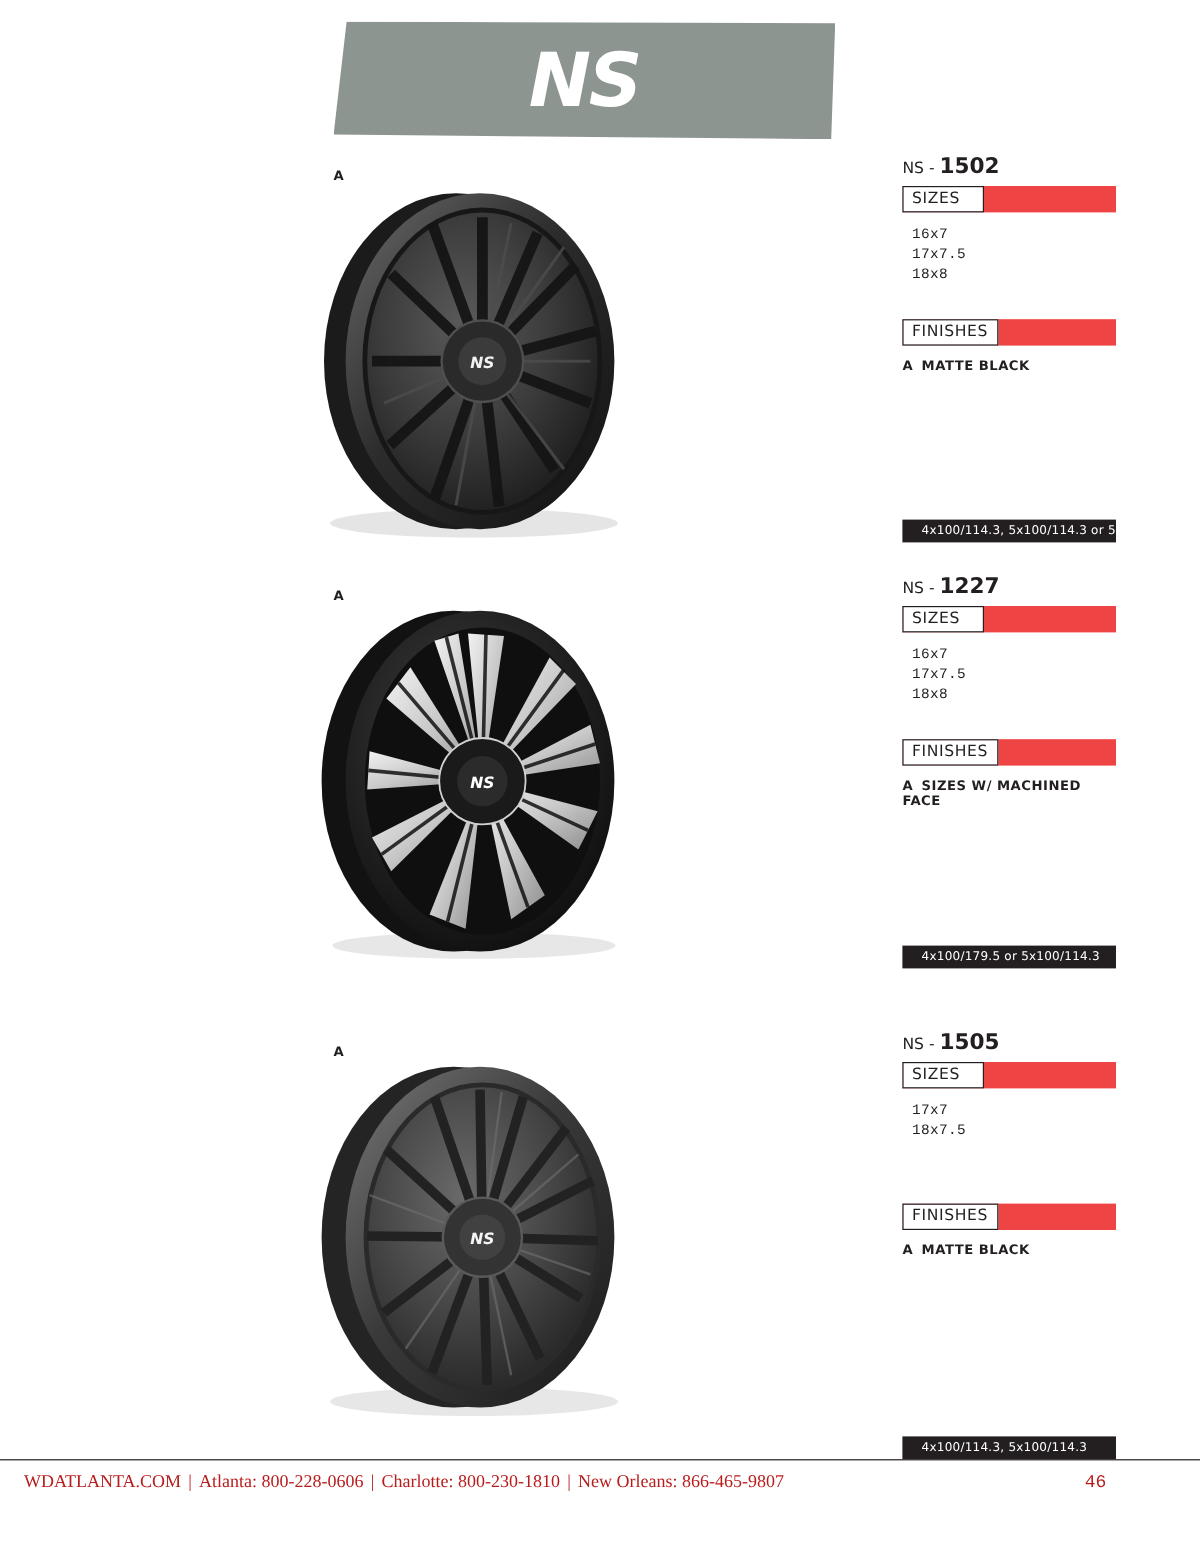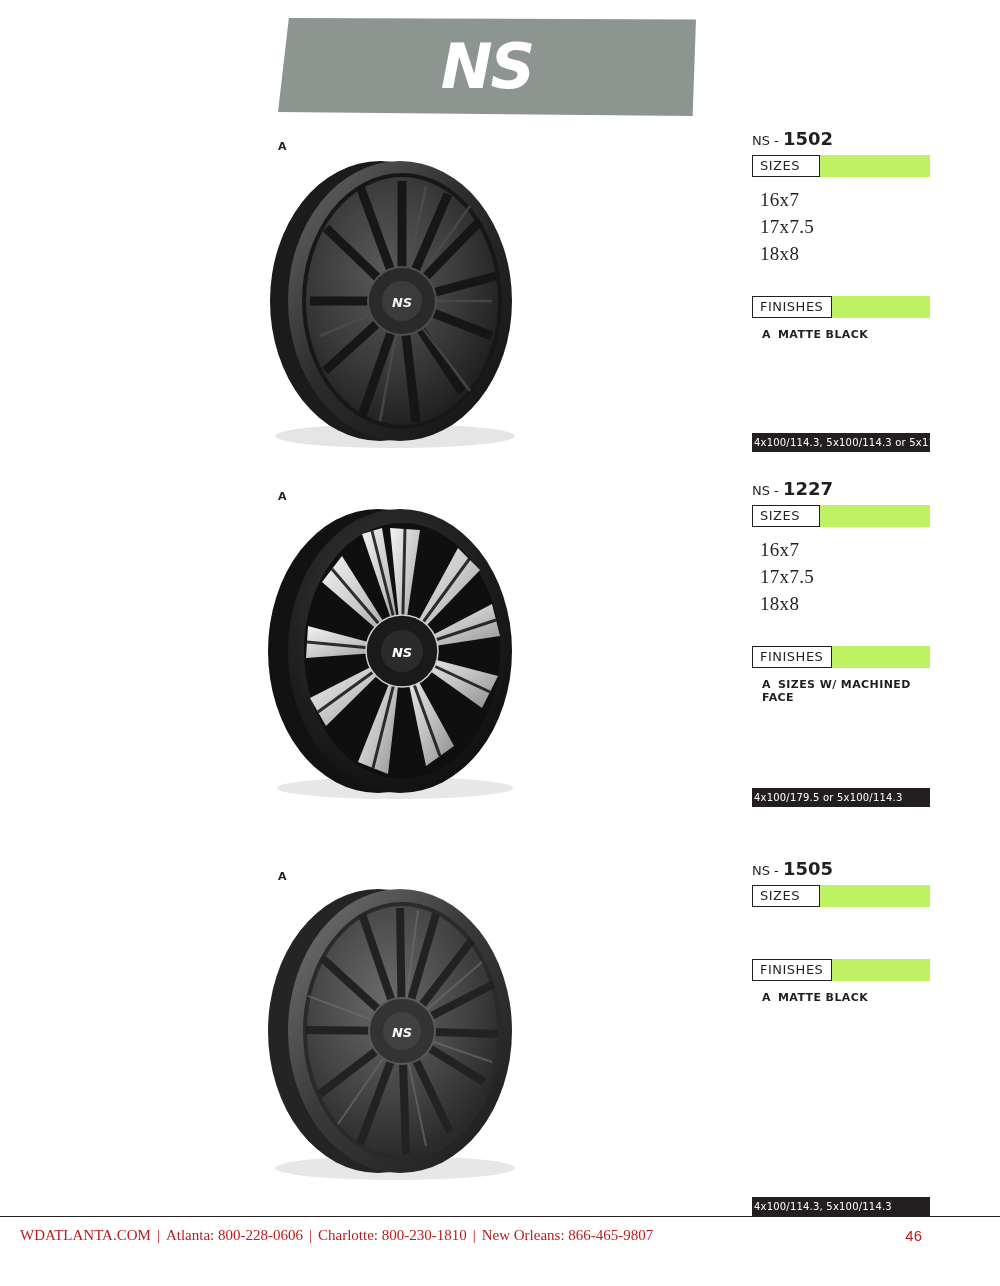--- a/index.html
+++ b/index.html
@@ -82,63 +82,63 @@
     margin-bottom: 6px;
     white-space: nowrap;
   }
   .spec-title .model {
     font-size: 18px;
     font-weight: bold;
   }
   .bar {
     position: relative;
     height: 22px;
-    background: #bef264;
+    background: #ef4444;
     margin-bottom: 8px;
   }
   .bar-label {
     position: absolute;
     left: 0; top: 0;
     height: 22px;
     min-width: 68px;
     background: #ffffff;
     border: 1.5px solid #231f20;
     color: #231f20;
     font-family: "DejaVu Sans", sans-serif;
     font-size: 13px;
     line-height: 19px;
     padding: 0 7px;
     letter-spacing: 0.5px;
   }
   .sizes-list {
     margin: 10px 0 0 8px;
-    font-family: Liberation Serif, serif;
-    font-size: 19px;
+    font-family: Liberation Mono, monospace;
+    font-size: 12px;
     line-height: 1.42;
     letter-spacing: 0.3px;
   }
   .finishes-list {
-    margin: 10px 0 0 10px;
+    margin: 10px 0 0 0;
     font-family: "DejaVu Sans", sans-serif;
     font-size: 11px;
     font-weight: bold;
     letter-spacing: 0.4px;
   }
   .finishes-list .code { display: inline-block; width: 16px; }
   .bolt-bar {
     position: absolute;
     left: 752px;
     width: 178px;
     height: 19px;
     background: #231f20;
     color: #ffffff;
     font-family: "DejaVu Sans", sans-serif;
     font-size: 10px;
     line-height: 19px;
-    padding-left: 2px;
+    padding-left: 16px;
     letter-spacing: 0.2px;
     white-space: nowrap;
   }
   #bolt-0 { top: 433px; }
   #bolt-1 { top: 788px; }
   #bolt-2 { top: 1165px; margin-top: 32px; }
 
   
   .footer {
     position: absolute;
@@ -154,21 +154,21 @@
     text-align: left;
     font-family: "Liberation Serif", serif;
     font-size: 15px;
     color: #b91c1c;
     padding-left: 20px;
   }
   .footer-inner span.sep { padding: 0 6px; }
   .page-num {
     position: absolute;
     right: 78px; top: 0;
-    font-family: Liberation Sans, sans-serif;
+    font-family: Liberation Mono, monospace;
     font-size: 15px;
   }
 </style>
 </head>
 <body>
 
 <div class="banner">
   <div class="banner-logo">NS</div>
 </div>
 
@@ -369,20 +369,24 @@
     </svg>
   </div>
 
   <div class="spec">
     <div class="spec-title">
       <span>NS - </span><span class="model">1505</span>
     </div>
     <div class="bar">
       <div class="bar-label">SIZES</div>
     </div>
+    <div class="sizes-list">
+      <div>17x7</div>
+      <div>18x7.5</div>
+    </div>
     <div class="bar" style="margin-top:52px;">
       <div class="bar-label" style="min-width:80px;">FINISHES</div>
     </div>
     <div class="finishes-list">
       <div>
         <span class="code">A</span><span>MATTE BLACK</span>
       </div>
     </div>
   </div>
 </div>

